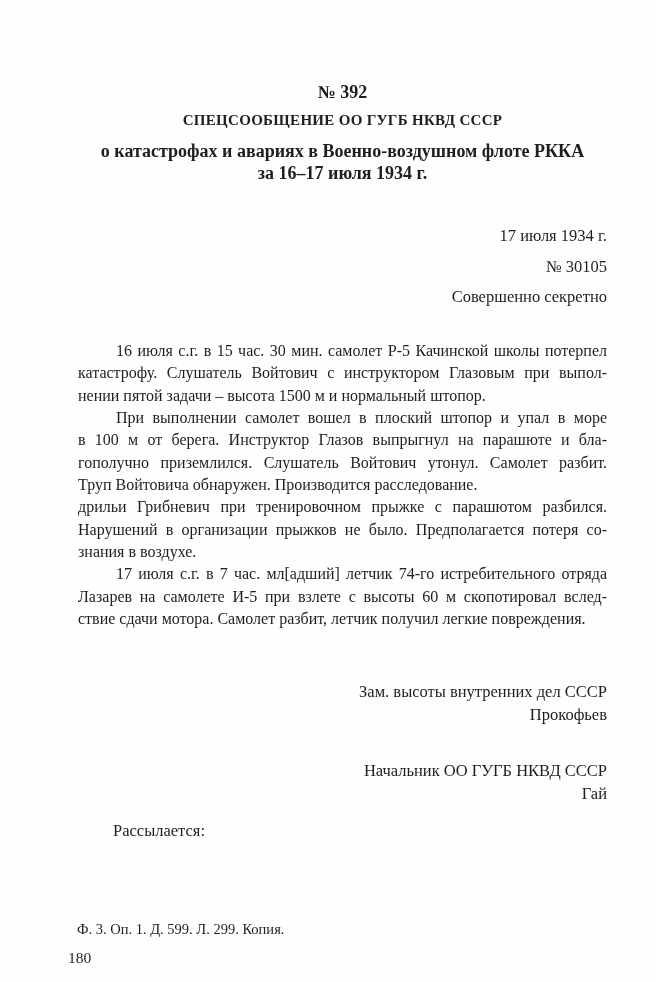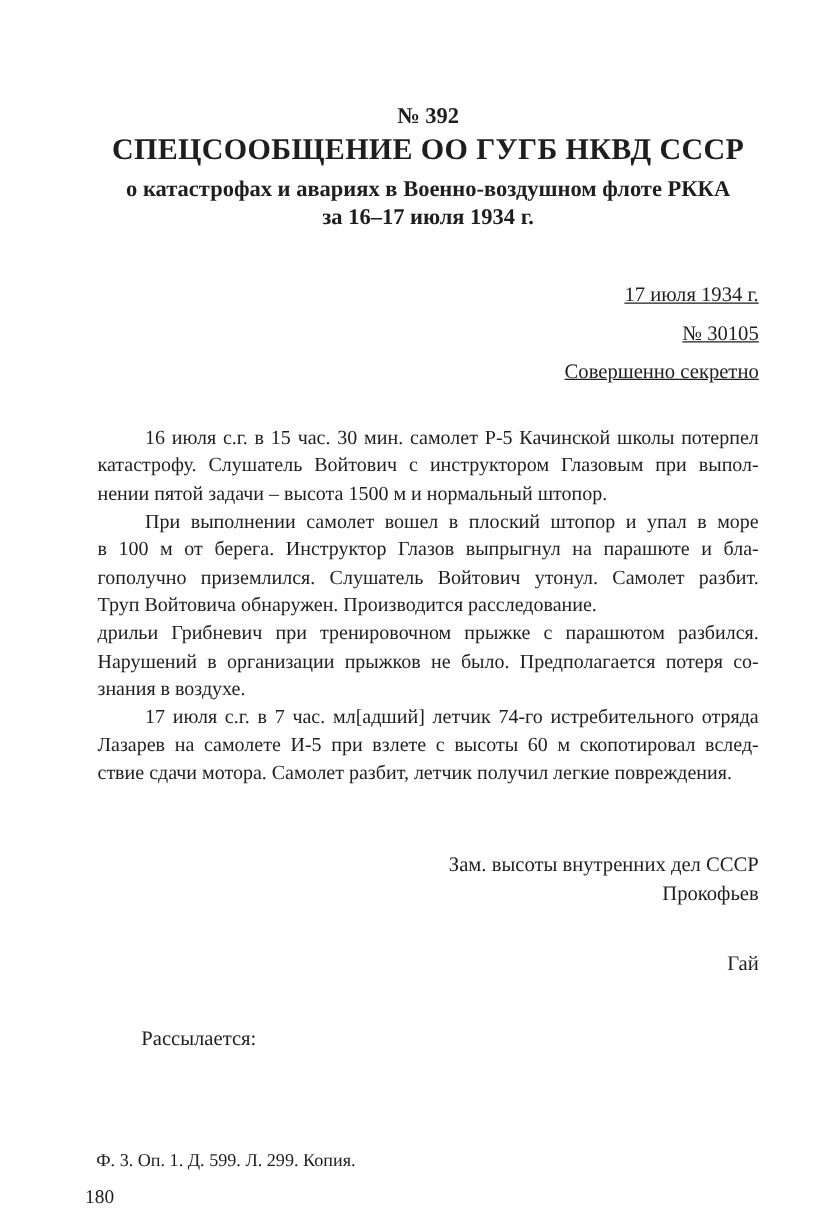--- a/index.html
+++ b/index.html
@@ -9,25 +9,25 @@
     height: 982px;
     background: #fefefe;
     font-family: "Liberation Serif", serif;
     color: #1e1e1e;
     overflow: hidden;
   }
   .col { position: absolute; left: 78px; width: 529px; }
 
   .title-block { top: 80px; text-align: center; font-weight: bold; }
   .doc-number { font-size: 18px; line-height: 24px; }
-  .doc-title  { font-size: 24px; line-height: 26px; margin-top: 3px; letter-spacing: 0.3px; }
+  .doc-title  { font-size: 15px; line-height: 26px; margin-top: 3px; letter-spacing: 0.3px; }
   .doc-subtitle { font-size: 18px; line-height: 22px; }
   .doc-subtitle.first { margin-top: 7px; }
 
-  .meta-block { top: 221px; text-align: right; font-size: 16.5px; line-height: 30.6px; text-decoration: underline; }
+  .meta-block { top: 221px; text-align: right; font-size: 16.5px; line-height: 30.6px; }
 
   .body-block { top: 340px; font-size: 16px; line-height: 22.33px; }
   .jline { text-align: justify; text-align-last: justify; }
   .lline { text-align: left; }
   .indent { text-indent: 38px; }
 
   .sig-block { text-align: right; font-size: 16.5px; line-height: 23px; }
   .sig-1 { top: 680px; }
   .sig-2 { top: 759px; }
 
@@ -85,20 +85,21 @@
       <div class="lline">ствие сдачи мотора. Самолет разбит, летчик получил легкие повреждения.</div>
     </div>
   </div>
 
   <div class="col sig-block sig-1">
     <div>Зам. высоты внутренних дел СССР</div>
     <div>Прокофьев</div>
   </div>
 
   <div class="col sig-block sig-2">
+    <div>Начальник ОО ГУГБ НКВД СССР</div>
     <div>Гай</div>
   </div>
 
   <div class="dist-block">
     <div>Рассылается:</div>
   </div>
 
   <div class="archive-ref">Ф. 3. Оп. 1. Д. 599. Л. 299. Копия.</div>
 
   <div class="page-number">180</div>

